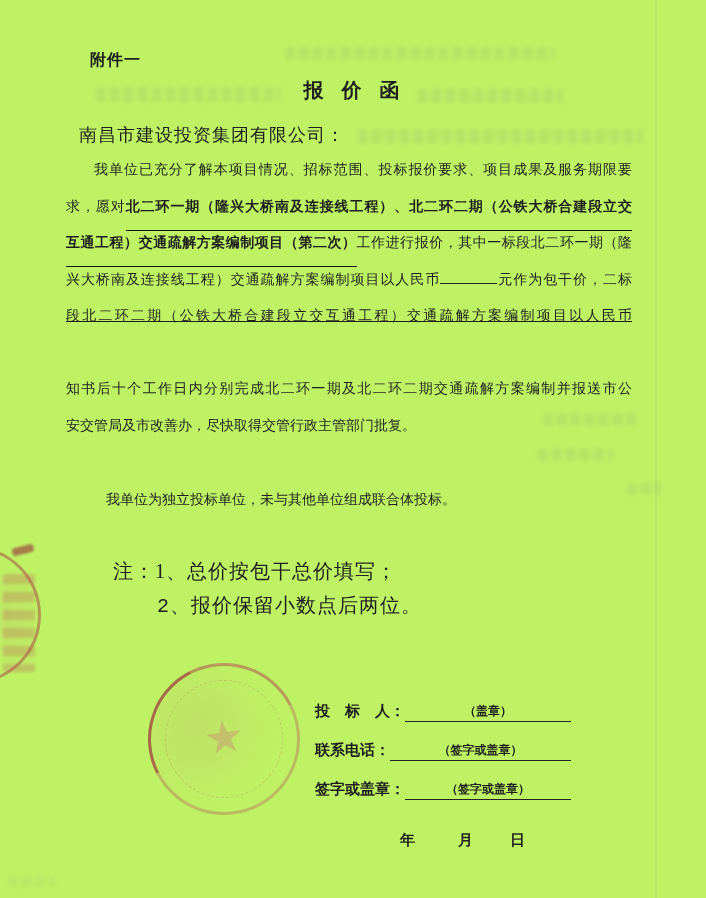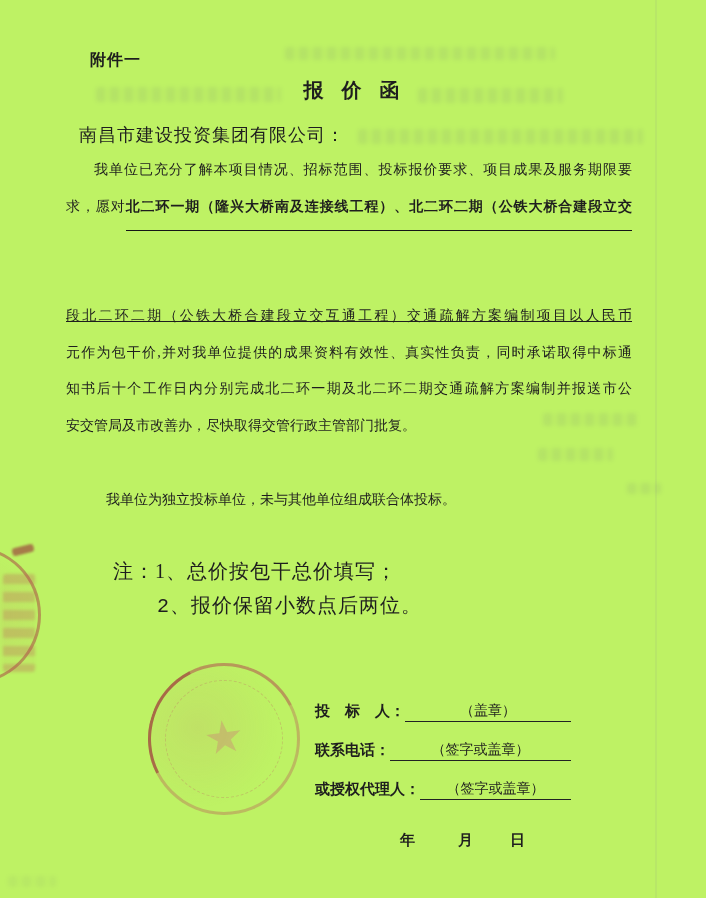--- a/index.html
+++ b/index.html
@@ -49,21 +49,21 @@
   }
   
   .sigrow{
     position:absolute;left:315px;width:256px;
     display:flex;align-items:flex-start;
     font-size:15px;font-weight:bold;
   }
   .siglabel{white-space:pre;flex:0 0 auto;}
   .sigline{
     flex:1 1 auto;border-bottom:1.6px solid #222;
-    text-align:center;font-size:14px;font-weight:normal;
+    text-align:center;font-size:12px;font-weight:bold;
     padding-bottom:1px;line-height:18px;
   }
   .dateword{
     position:absolute;top:831px;font-size:15px;font-weight:bold;
   }
   
   .seal{
     position:absolute;left:148px;top:663px;width:146px;height:146px;
     border-radius:50%;
     border:3px solid rgba(186,85,88,.36);
@@ -131,22 +131,23 @@
   <div class="ghost" style="left:627px;top:483px;width:34px;height:11px;"></div>
   <div class="ghost" style="left:8px;top:876px;width:48px;height:11px;opacity:.35;"></div>
   <div class="scanline"></div>
 
   <div class="attach">附件一</div>
   <div class="title">报 价 函</div>
   <div class="recipient">南昌市建设投资集团有限公司：</div>
 
   <div class="bline indent" style="top:159px;"><span>我单位已充分了解本项目情况、招标范围、投标报价要求、项目成果及服务期限要</span></div>
   <div class="bline" style="top:196px;"><span>求，愿对</span><span class="proj">北二环一期（隆兴大桥南及连接线工程）、北二环二期（公铁大桥合建段立交</span></div>
+  <div class="bline" style="top:232px;"><span class="proj">互通工程）交通疏解方案编制项目（第二次）</span><span>工作进行报价，其中一标段北二环一期（隆</span></div>
+  <div class="bline" style="top:269px;"><span>兴大桥南及连接线工程）交通疏解方案编制项目以人民币</span><span class="blank w57"></span><span>元作为包干价，二标</span></div>
   <div class="bline" style="top:305px;text-decoration:underline;"><span>段北二环二期（公铁大桥合建段立交互通工程）交通疏解方案编制项目以人民币</span></div>
-  <div class="bline" style="top:342px;"><span>元作为包干价,并对我单位提供的成果资料有效性、真实性负责，同时承诺取得中标通</span></div>
   <div class="bline" style="top:378px;"><span>知书后十个工作日内分别完成北二环一期及北二环二期交通疏解方案编制并报送市公</span></div>
   <div class="bline last" style="top:415px;"><span>安交管局及市改善办，尽快取得交管行政主管部门批复。</span></div>
 
 
   <div class="pline" style="top:489px;">
     <span>我单位为独立投标单位，未与其他单位组成联合体投标。</span>
   </div>
 
   <div class="note" style="left:113px;top:558px;">注：1、总价按包干总价填写；</div>
   <div class="note" style="left:157px;top:592px;font-family:Liberation Mono, monospace;">2、报价保留小数点后两位。</div>
@@ -160,21 +161,21 @@
 
   <div class="sigrow" style="top:702px;">
     <span class="siglabel">投　标　人：</span>
     <span class="sigline">（盖章）</span>
   </div>
   <div class="sigrow" style="top:741px;">
     <span class="siglabel">联系电话：</span>
     <span class="sigline">（签字或盖章）</span>
   </div>
   <div class="sigrow" style="top:780px;">
-    <span class="siglabel">或授权代理人：</span>
+    <span class="siglabel">签字或盖章：</span>
     <span class="sigline">（签字或盖章）</span>
   </div>
 
   <span class="dateword" style="left:400px;">年</span>
   <span class="dateword" style="left:458px;">月</span>
   <span class="dateword" style="left:510px;">日</span>
 
 </div>
 
 </body></html>

